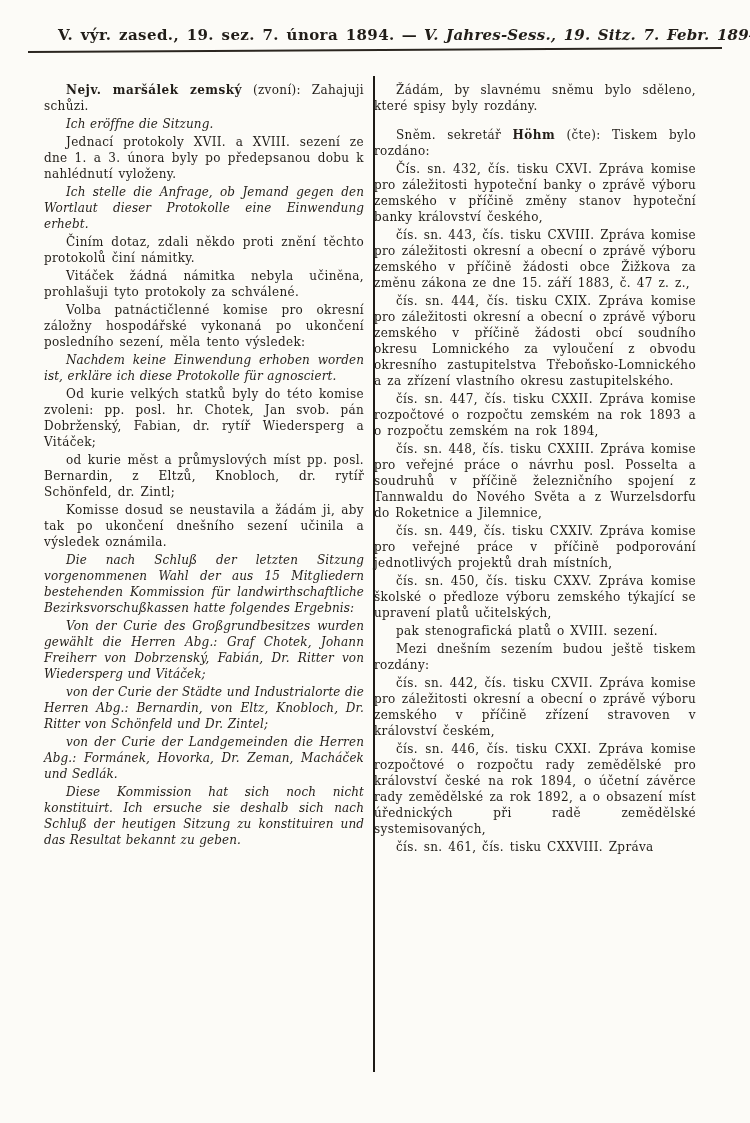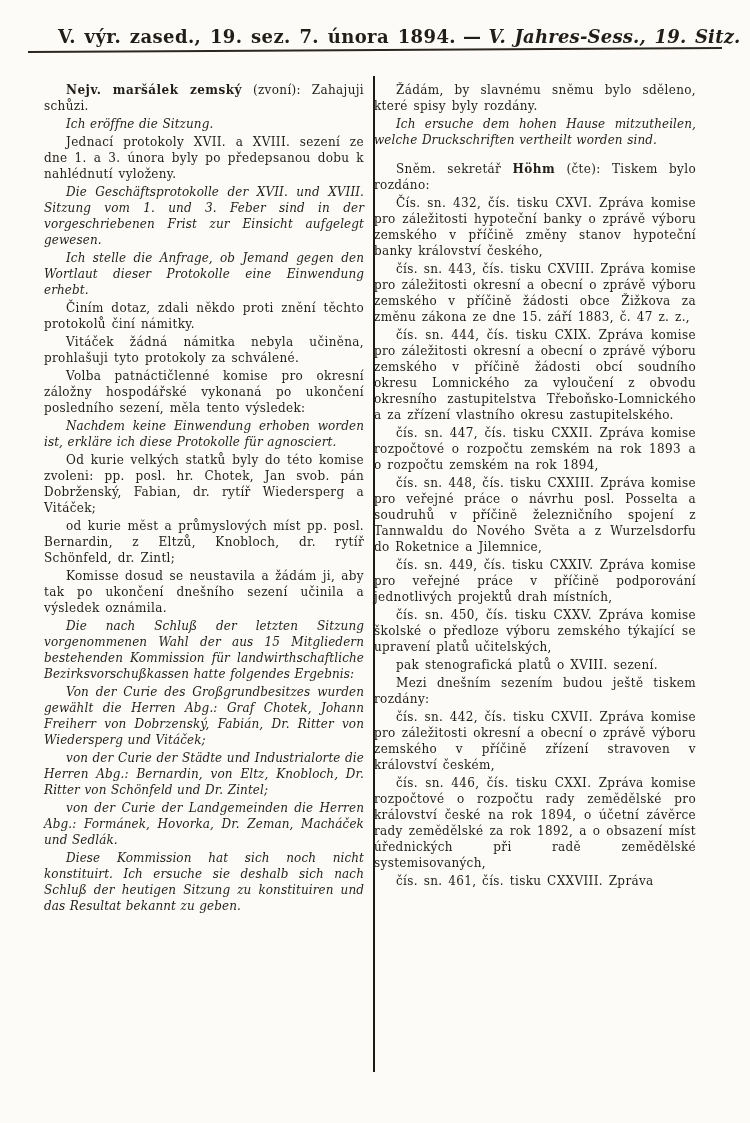--- a/index.html
+++ b/index.html
@@ -19,21 +19,21 @@
     width: 750px; height: 1123px;
     overflow: hidden;
     background: var(--paper);
   }
   
   .header {
     position: absolute;
     top: 26px; left: 58px; right: 32px;
     display: flex;
     align-items: baseline;
-    font-size: 18px;
+    font-size: 15px;
     font-weight: bold;
     letter-spacing: 0.4px;
     word-spacing: 2px;
     white-space: nowrap;
   }
   .header .sep { margin: 0 7px; }
   .header .de-head {
     font-style: italic;
     font-weight: bold;
     letter-spacing: 0.2px;
@@ -90,41 +90,39 @@
     <span class="de-head">V. Jahres-Sess., 19. Sitz. 7. Febr. 1894.</span>
 
   </div>
 
   <div class="header-rule"></div>
 
   <div class="column left">
       <p class="para cs"><b>Nejv. maršálek zemský</b> (zvoní): Zahajuji schůzi.</p>
       <p class="para de">Ich eröffne die Sitzung.</p>
       <p class="para cs">Jednací protokoly XVII. a XVIII. sezení ze dne 1. a 3. února byly po předepsanou dobu k nahlédnutí vyloženy.</p>
-      <p class="para de">Die Geschäftsprotokolle der XVII. und XVIII. Sitzung vom 1. und 3. Feber sind in der vorgeschriebenen Frist zur Einsicht aufgelegt gewesen.</p>
       <p class="para de">Ich stelle die Anfrage, ob Jemand gegen den Wortlaut dieser Protokolle eine Einwendung erhebt.</p>
       <p class="para cs">Činím dotaz, zdali někdo proti znění těchto protokolů činí námitky.</p>
       <p class="para cs">Vitáček žádná námitka nebyla učiněna, prohlašuji tyto protokoly za schválené.</p>
       <p class="para cs">Volba patnáctičlenné komise pro okresní záložny hospodářské vykonaná po ukončení posledního sezení, měla tento výsledek:</p>
       <p class="para de">Nachdem keine Einwendung erhoben worden ist, erkläre ich diese Protokolle für agnosciert.</p>
       <p class="para cs">Od kurie velkých statků byly do této komise zvoleni: pp. posl. hr. Chotek, Jan svob. pán Dobrženský, Fabian, dr. rytíř Wiedersperg a Vitáček;</p>
       <p class="para cs">od kurie měst a průmyslových míst pp. posl. Bernardin, z Eltzů, Knobloch, dr. rytíř Schönfeld, dr. Zintl;</p>
       <p class="para cs">Komisse dosud se neustavila a žádám ji, aby tak po ukončení dnešního sezení učinila a výsledek oznámila.</p>
       <p class="para de">Die nach Schluß der letzten Sitzung vorgenommenen Wahl der aus 15 Mitgliedern bestehenden Kommission für landwirthschaftliche Bezirksvorschußkassen hatte folgendes Ergebnis:</p>
       <p class="para de">Von der Curie des Großgrundbesitzes wurden gewählt die Herren Abg.: Graf Chotek, Johann Freiherr von Dobrzenský, Fabián, Dr. Ritter von Wiedersperg und Vitáček;</p>
       <p class="para de">von der Curie der Städte und Industrialorte die Herren Abg.: Bernardin, von Eltz, Knobloch, Dr. Ritter von Schönfeld und Dr. Zintel;</p>
       <p class="para de">von der Curie der Landgemeinden die Herren Abg.: Formánek, Hovorka, Dr. Zeman, Macháček und Sedlák.</p>
       <p class="para de">Diese Kommission hat sich noch nicht konstituirt. Ich ersuche sie deshalb sich nach Schluß der heutigen Sitzung zu konstituiren und das Resultat bekannt zu geben.</p>
     </div>
 
   <div class="column-divider"></div>
 
   <div class="column right">
       <p class="para cs">Žádám, by slavnému sněmu bylo sděleno, které spisy byly rozdány.</p>
-      <p class="para de">Ich ersuche dem hohen Hause mitzutheilen, welche Druckschriften vertheilt worden sind.</p>
       <p class="para cs gap">Sněm. sekretář <b>Höhm</b> (čte): Tiskem bylo rozdáno:</p>
       <p class="para cs">Čís. sn. 432, čís. tisku CXVI. Zpráva komise pro záležitosti hypoteční banky o zprávě výboru zemského v příčině změny stanov hypoteční banky království českého,</p>
       <p class="para cs">čís. sn. 443, čís. tisku CXVIII. Zpráva komise pro záležitosti okresní a obecní o zprávě výboru zemského v příčině žádosti obce Žižkova za změnu zákona ze dne 15. září 1883, č. 47 z. z.,</p>
       <p class="para cs">čís. sn. 444, čís. tisku CXIX. Zpráva komise pro záležitosti okresní a obecní o zprávě výboru zemského v příčině žádosti obcí soudního okresu Lomnického za vyloučení z obvodu okresního zastupitelstva Třeboňsko-Lomnického a za zřízení vlastního okresu zastupitelského.</p>
       <p class="para cs">čís. sn. 447, čís. tisku CXXII. Zpráva komise rozpočtové o rozpočtu zemském na rok 1893 a o rozpočtu zemském na rok 1894,</p>
       <p class="para cs">čís. sn. 448, čís. tisku CXXIII. Zpráva komise pro veřejné práce o návrhu posl. Posselta a soudruhů v příčině železničního spojení z Tannwaldu do Nového Světa a z Wurzelsdorfu do Roketnice a Jilemnice,</p>
       <p class="para cs">čís. sn. 449, čís. tisku CXXIV. Zpráva komise pro veřejné práce v příčině podporování jednotlivých projektů drah místních,</p>
       <p class="para cs">čís. sn. 450, čís. tisku CXXV. Zpráva komise školské o předloze výboru zemského týkající se upravení platů učitelských,</p>
       <p class="para cs">pak stenografická platů o XVIII. sezení.</p>
       <p class="para cs">Mezi dnešním sezením budou ještě tiskem rozdány:</p>

